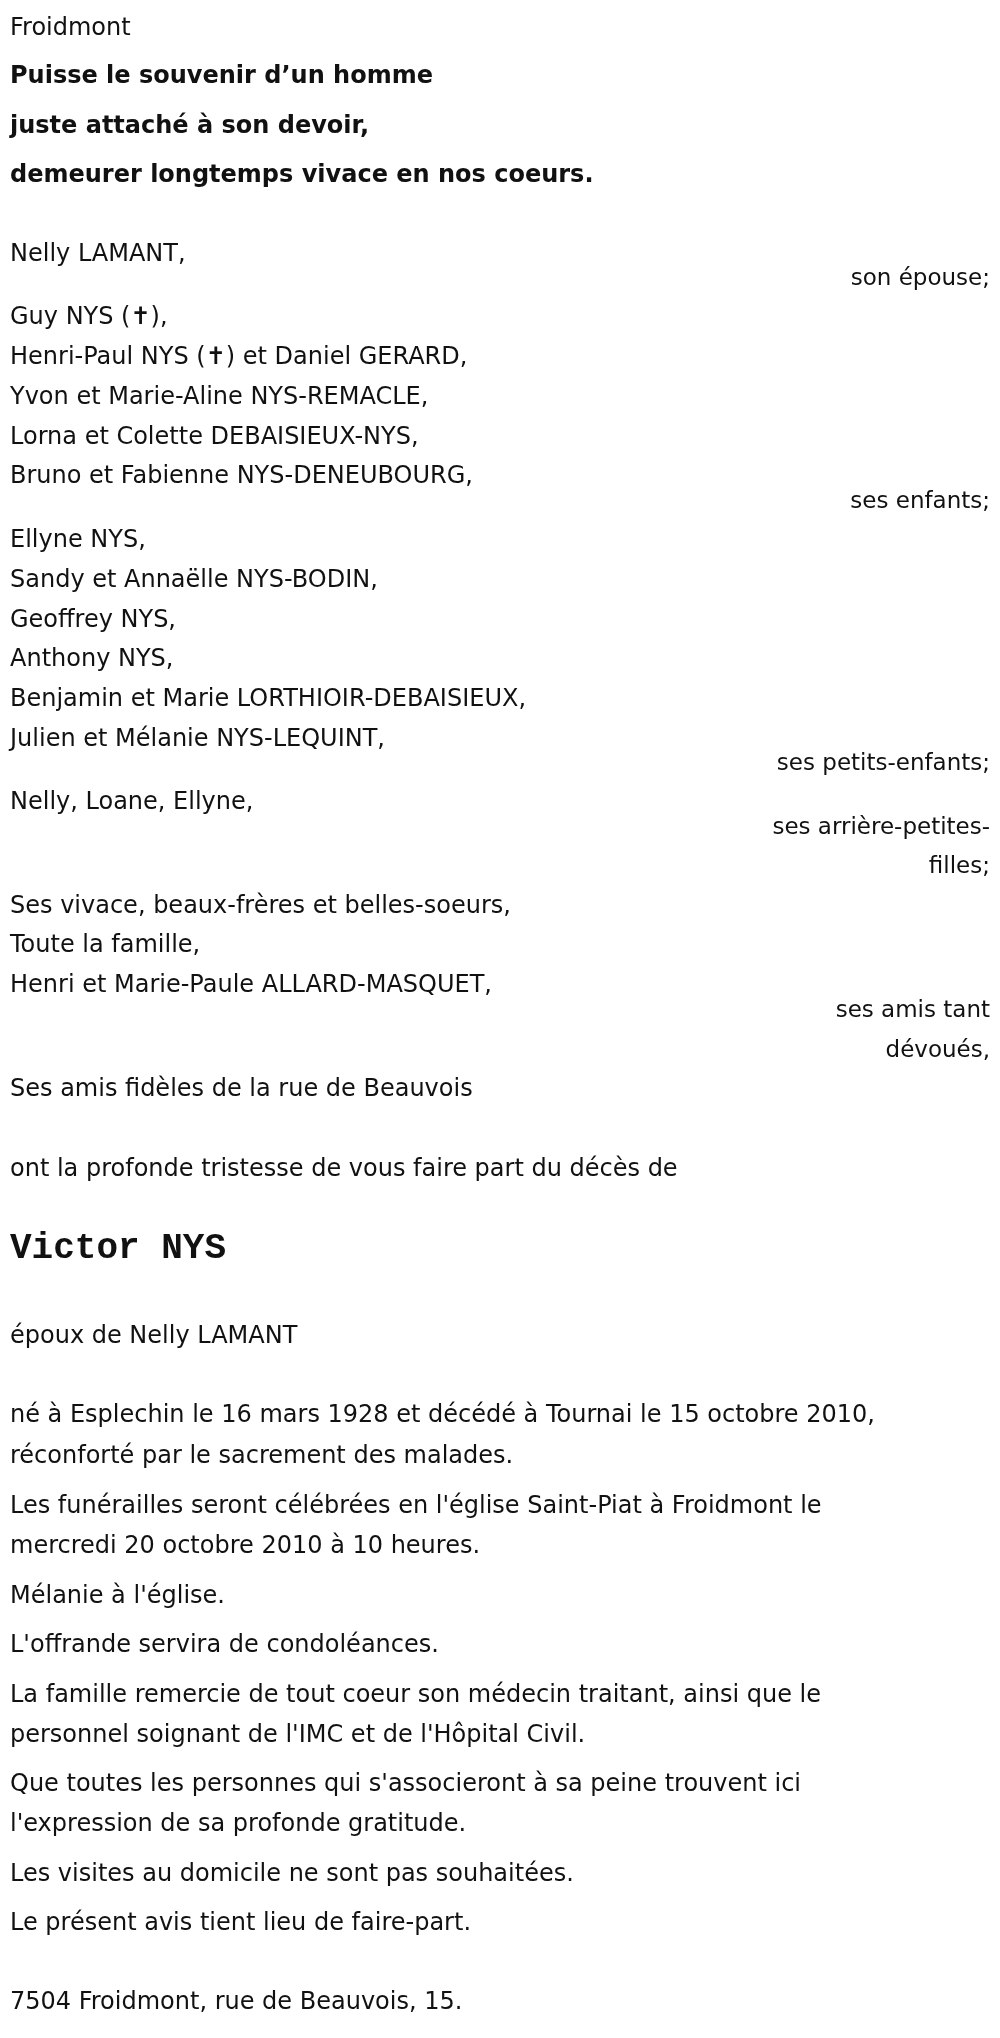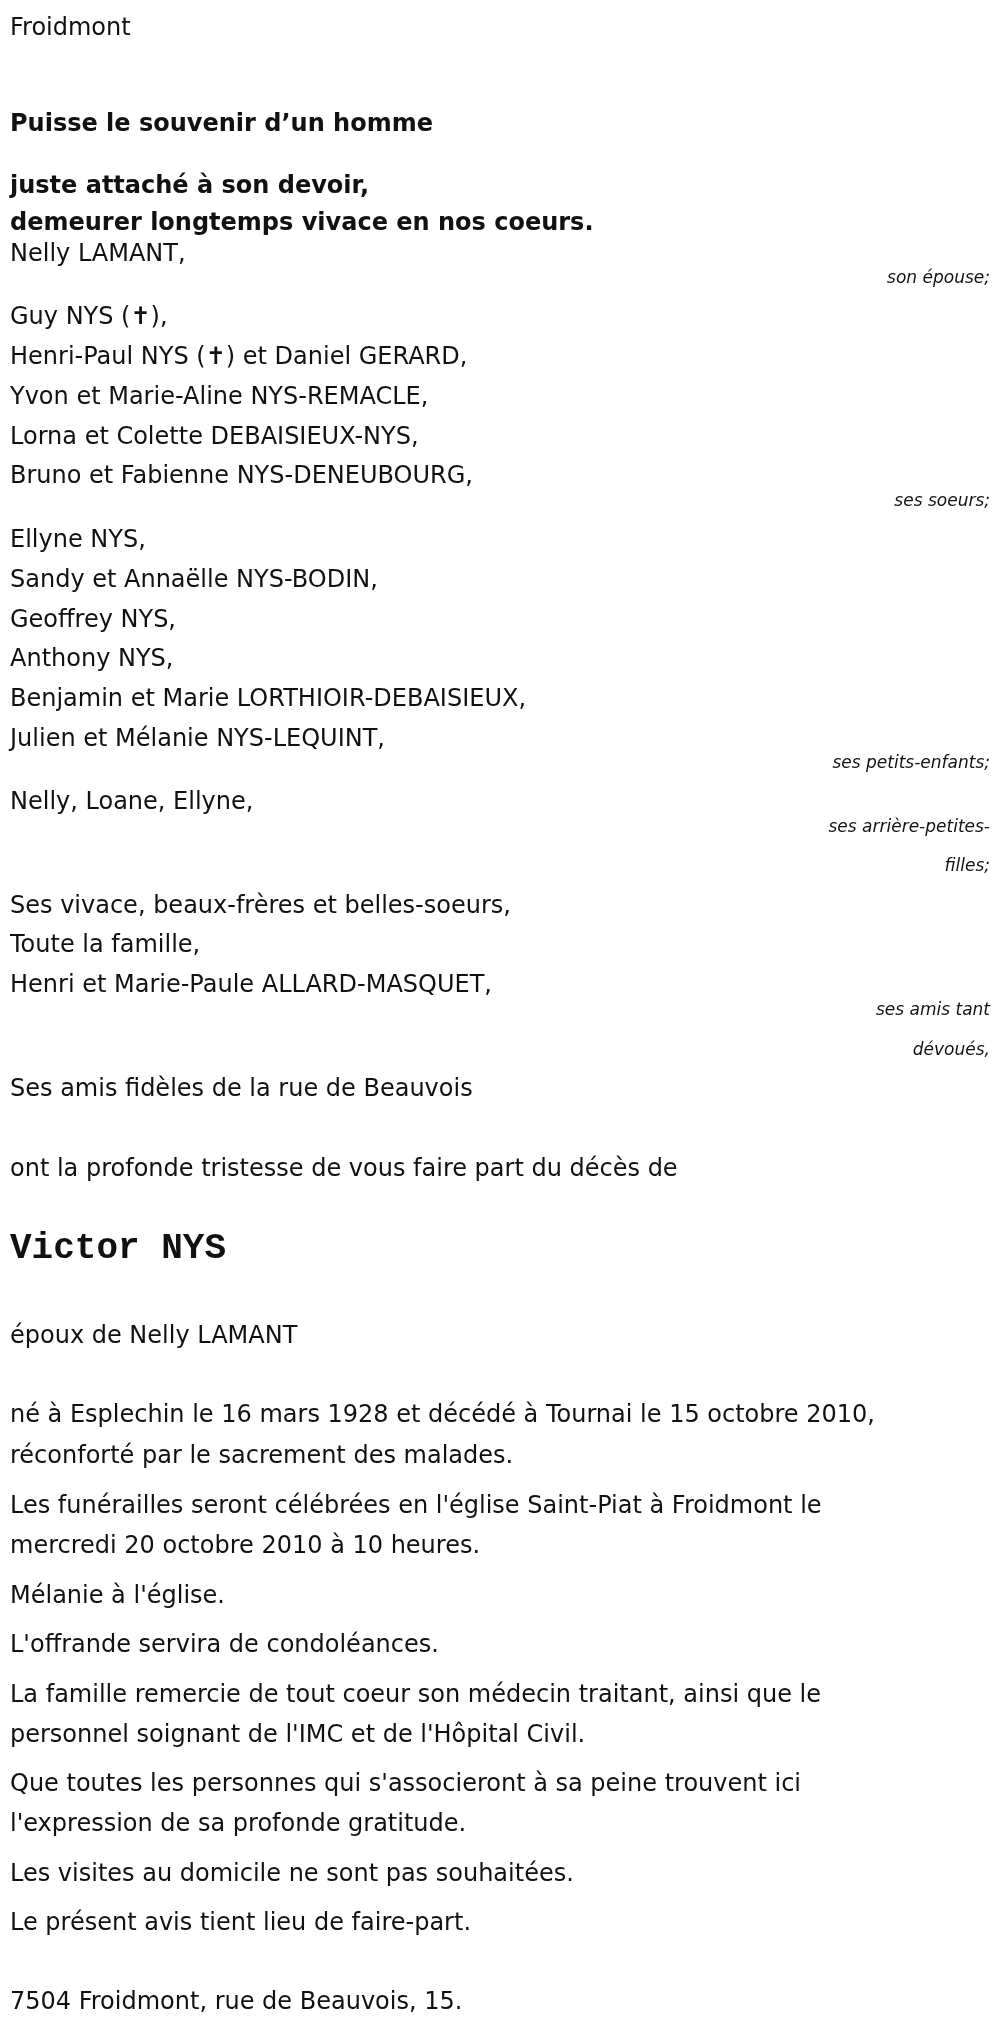--- a/index.html
+++ b/index.html
@@ -1,40 +1,40 @@
 <!DOCTYPE html>
 <html><head>
 <meta charset="utf-8">
 <style>
   html, body { margin:0; padding:0; background:#ffffff; }
   body { width:1000px; height:2038px; position:relative; overflow:hidden;
          font-family:"DejaVu Sans", sans-serif; color:#111111; }
   .t { position:absolute; left:10px; font-size:24px; line-height:30px; white-space:nowrap;text-align:center; }
-  .b { font-weight:bold;margin-top:48px; }
-  .r { position:absolute; right:10px; text-align:center; font-style:italic; font-size:17px; line-height:30px; white-space:nowrap; }
+  .b { font-weight:bold; }
+  .r { position:absolute; right:10px; text-align:center; font-size:23px; line-height:30px; white-space:nowrap; }
   .h { font-size:36px; font-weight:bold; line-height:44px;font-family:Liberation Mono, monospace; }
 </style>
 </head>
 <body>
 
 <div>
   <div class="t" style="top:12px">Froidmont</div>
   <div class="t b" style="top:60px">Puisse le souvenir d’un homme</div>
-  <div class="t b" style="top:122px">juste attaché à son devoir,</div>
+  <div class="t b" style="top:110px">juste attaché à son devoir,</div>
   <div class="t b" style="top:159px">demeurer longtemps vivace en nos coeurs.</div>
 
   <div class="t" style="top:238px">Nelly LAMANT,</div>
   <div class="r" style="top:262px">son épouse;</div>
 
   <div class="t" style="top:301px">Guy NYS (✝),</div>
   <div class="t" style="top:341px">Henri-Paul NYS (✝) et Daniel GERARD,</div>
   <div class="t" style="top:381px">Yvon et Marie-Aline NYS-REMACLE,</div>
   <div class="t" style="top:421px">Lorna et Colette DEBAISIEUX-NYS,</div>
   <div class="t" style="top:460px">Bruno et Fabienne NYS-DENEUBOURG,</div>
-  <div class="r" style="top:485px">ses soeurs;</div>
+  <div class="r" style="top:485px">ses enfants;</div>
 
   <div class="t" style="top:524px">Ellyne NYS,</div>
   <div class="t" style="top:564px">Sandy et Annaëlle NYS-BODIN,</div>
   <div class="t" style="top:604px">Geoffrey NYS,</div>
   <div class="t" style="top:643px">Anthony NYS,</div>
   <div class="t" style="top:683px">Benjamin et Marie LORTHIOIR-DEBAISIEUX,</div>
   <div class="t" style="top:723px">Julien et Mélanie NYS-LEQUINT,</div>
   <div class="r" style="top:747px">ses petits-enfants;</div>
 
   <div class="t" style="top:786px">Nelly, Loane, Ellyne,</div>

